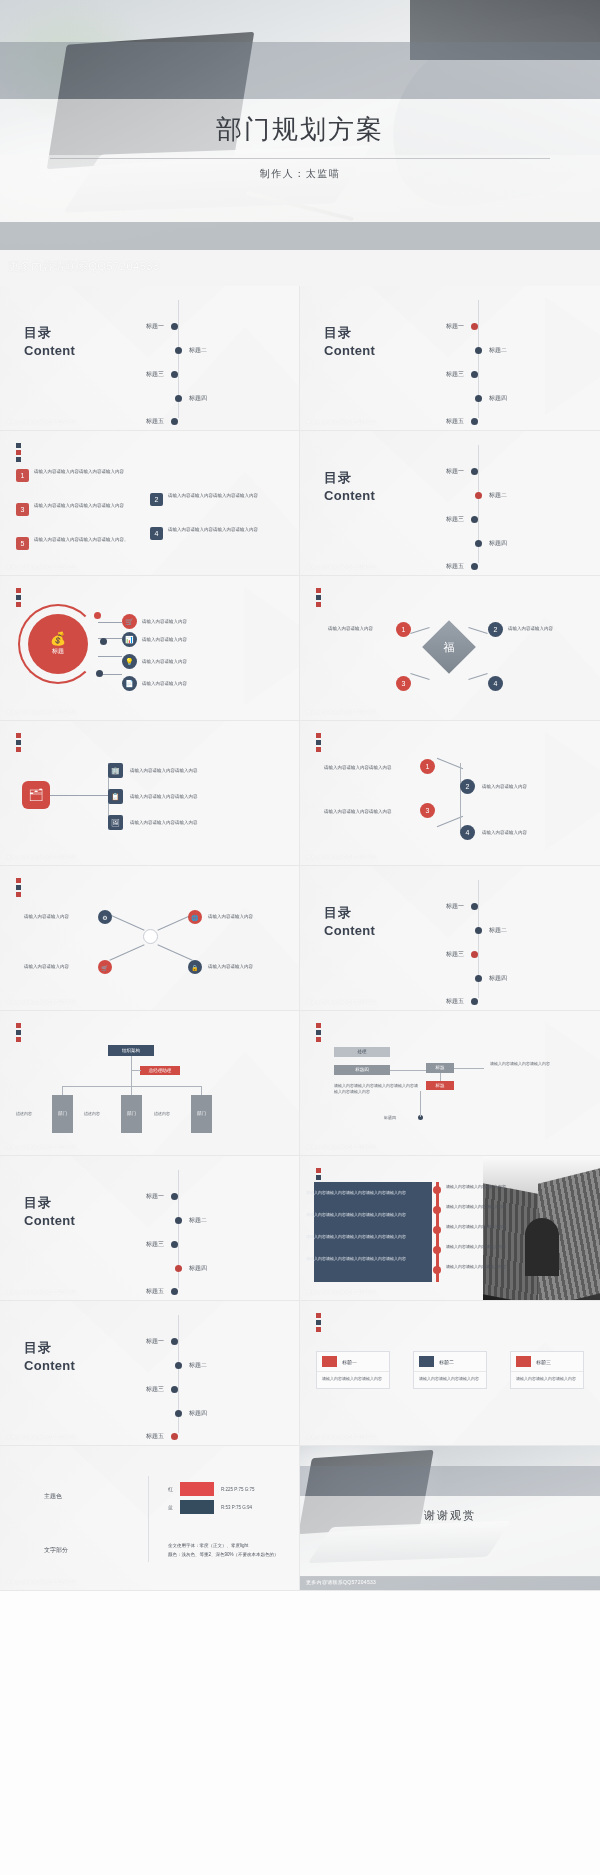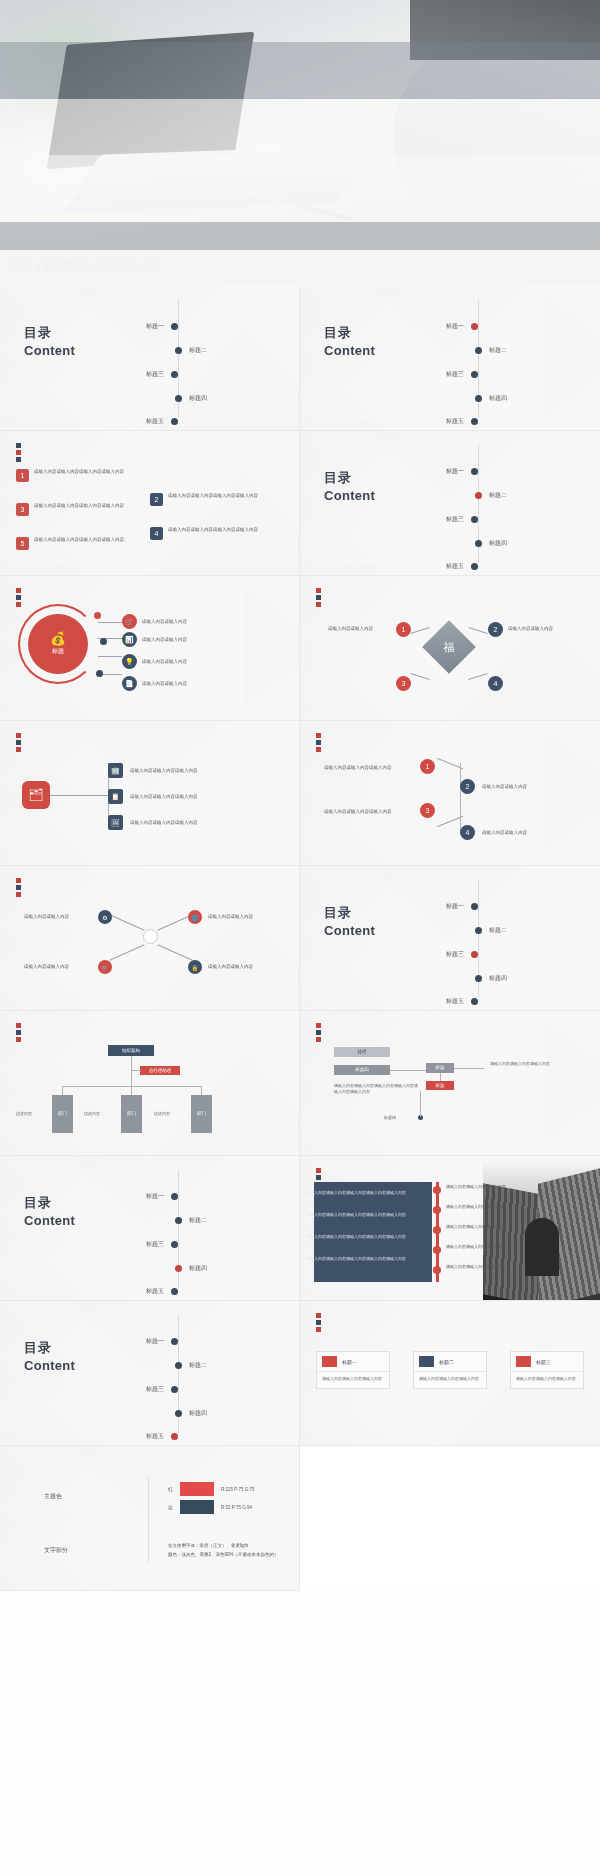--- a/index.html
+++ b/index.html
@@ -232,20 +232,25 @@
     <div class="cover-photo"></div>
     <div class="cover-laptop"></div>
     <div class="cover-base"></div>
     <div class="cover-arm"></div>
     <div class="cover-dark"></div>
     <div class="cover-desk"></div>
     <div class="cover-pen"></div>
     <div class="cover-band-top"></div>
     <div class="cover-veil"></div>
     <div class="cover-band-bot"></div>
+    <div class="cover-text">
+      <div class="cover-title">部门规划方案</div>
+      <div class="cover-rule"></div>
+      <div class="cover-author">制作人：太监喵</div>
+    </div>
   </div>
 
   <div class="wm-bar">
     <div class="wm-text">更多内容请联系QQ57204533</div>
   </div>
 
   <div class="grid">
 
     <div class="slide">
       <div class="poly a"></div>
@@ -705,15 +710,25 @@
       <div class="pal-row" style="left:168px; top:54px;">
         <span class="pal-key">蓝</span>
         <span class="pal-sw" style="background:#354B5E;"></span>
         <span class="pal-val">R:53  P:75  G:94</span>
       </div>
       <div class="pal-note" style="left:168px; top:96px;">全文使用字体：零度（正文）、零度light</div>
       <div class="pal-note" style="left:168px; top:105px;">颜色：浅灰色、等重2、深色90%（不要改本本题色的）</div>
       <div class="wm-mini">更多内容请联系QQ57204533</div>
     </div>
 
+    <div class="slide">
+      <div class="thanks-bg"></div>
+      <div class="thanks-lap"></div>
+      <div class="thanks-base"></div>
+      <div class="thanks-band"></div>
+      <div class="thanks-veil"></div>
+      <div class="thanks-band2"></div>
+      <div class="thanks-txt">谢谢观赏</div>
+      <div class="wm-mini">更多内容请联系QQ57204533</div>
+    </div>
 
   </div>
 </div>
 
 </body></html>

